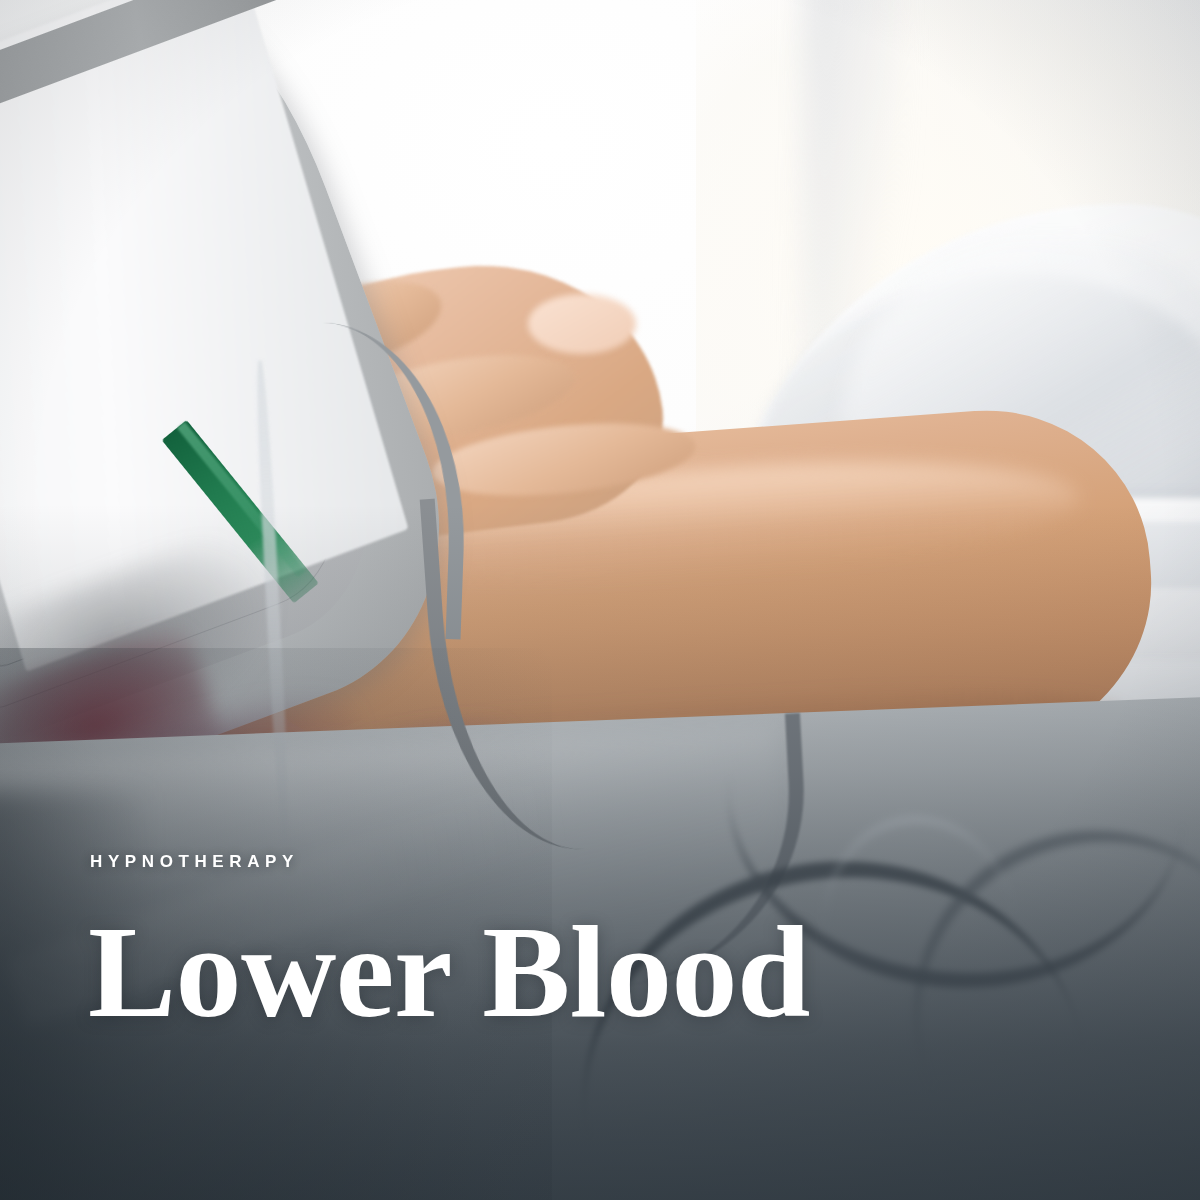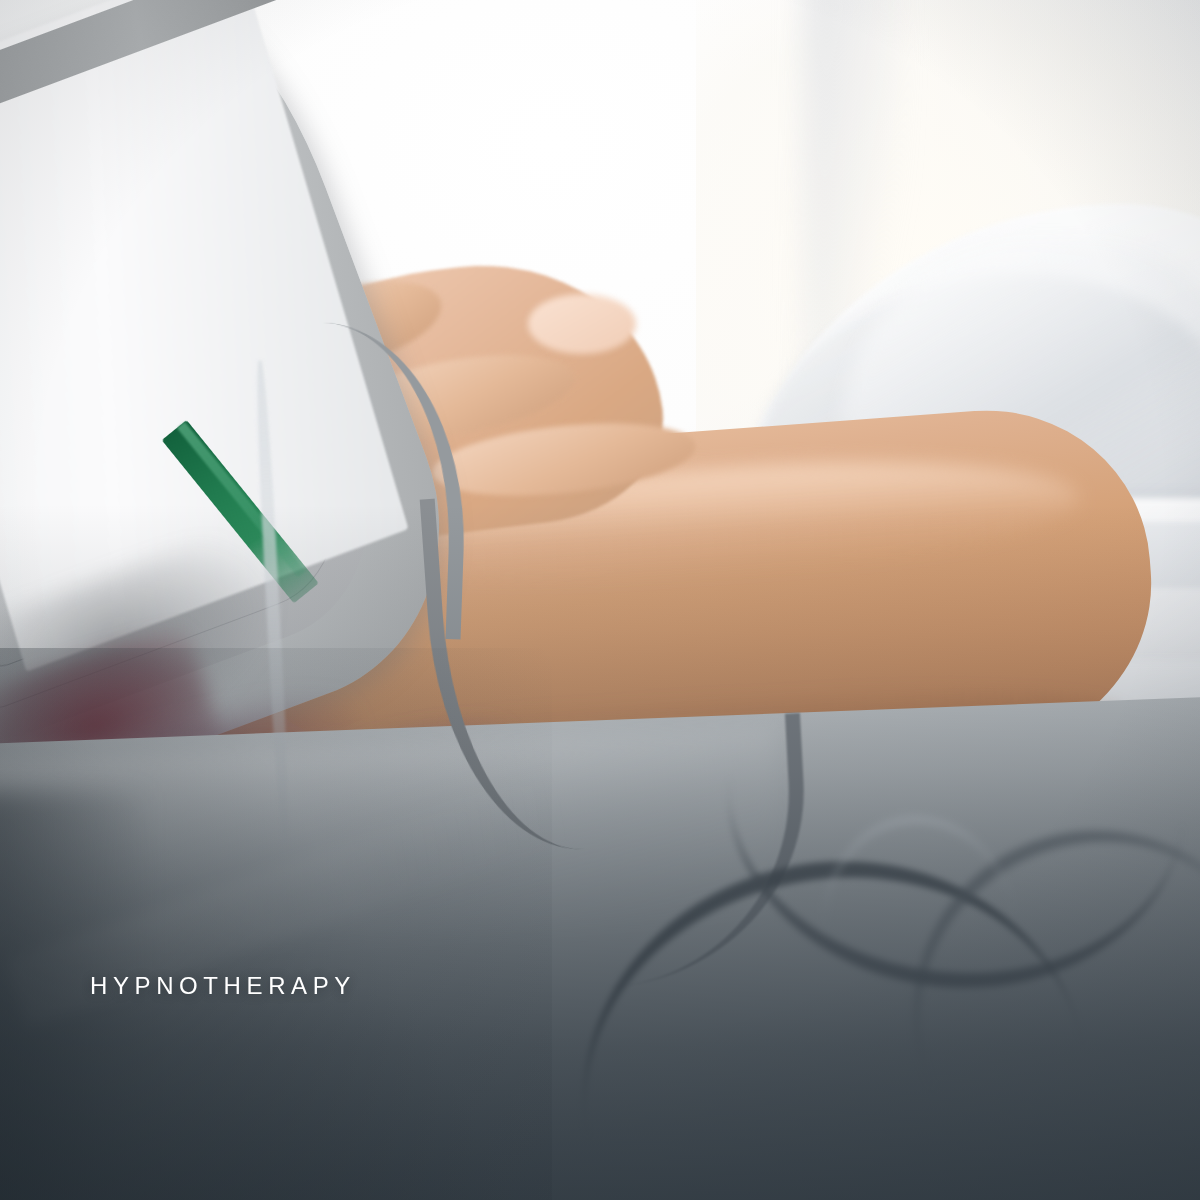--- a/index.html
+++ b/index.html
@@ -520,22 +520,22 @@
   
   .text-block {
     position: absolute;
     left: 88px;
     bottom: 164px;
     width: 1000px;
   }
   .eyebrow {
     margin: 0 0 38px 2px;
     font-family: "Liberation Sans", sans-serif;
-    font-size: 24px;
-    font-weight: 400;
+    font-size: 17px;
+    font-weight: 700;
     letter-spacing: 5.6px;
     color: #ffffff;
     line-height: 1;
     text-shadow: 0 1px 10px rgba(20,26,32,0.45);
   }
   .headline {
     margin: 0;
     font-family: "Liberation Serif", serif;
     font-weight: 700;
     font-size: 132px;
@@ -612,16 +612,17 @@
 
     <div class="vignette"></div>
   </div>
 
   <div class="scrim"></div>
   <div class="scrim-left"></div>
 
   <div class="text-block">
     <p class="eyebrow">HYPNOTHERAPY</p>
     <h1 class="headline">
+      <span class="ln">Lower Blood</span>
     </h1>
   </div>
 
 </div>
 
 </body></html>

